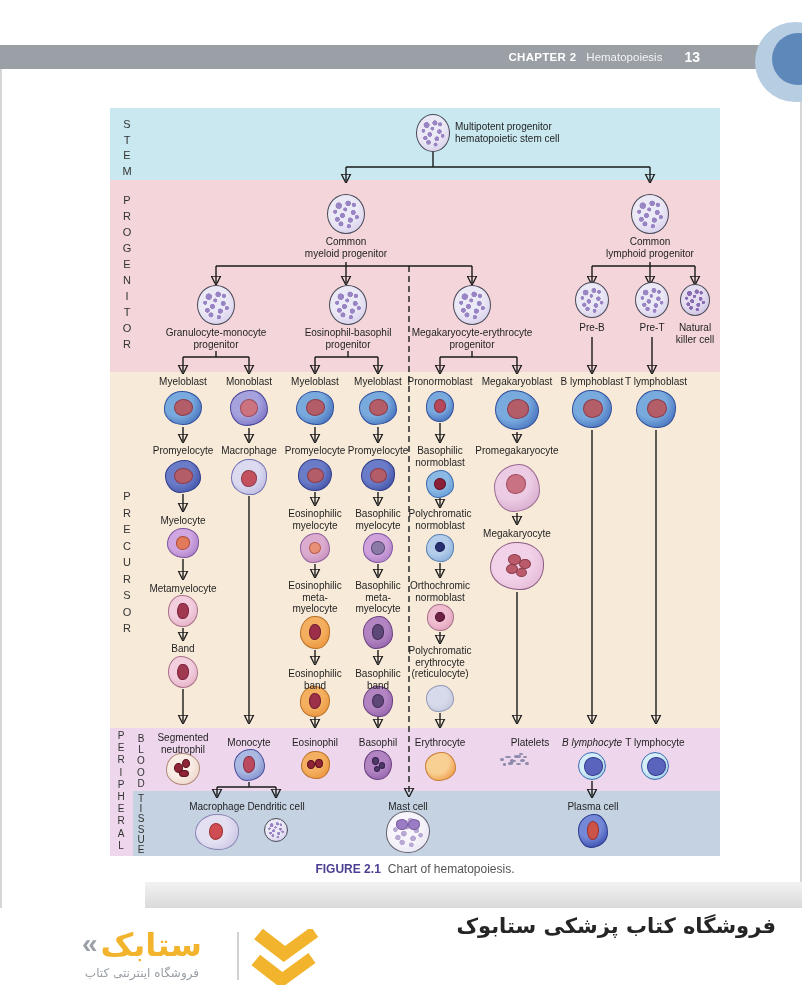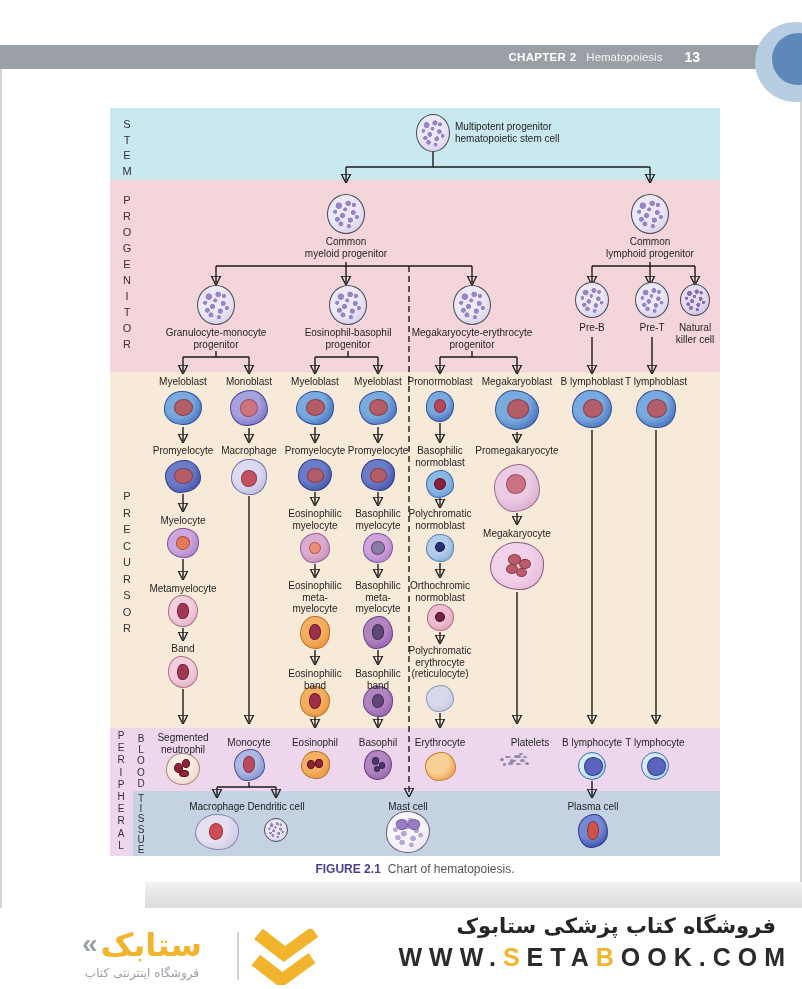--- a/index.html
+++ b/index.html
@@ -360,21 +360,21 @@
       <div style="position: absolute; left: 48%; top: 24%; width: 20%; height: 12%; background: rgb(141, 138, 172); box-sizing: border-box; border-radius: 50%;"></div>
       <div style="position: absolute; left: 64%; top: 40%; width: 14%; height: 14%; background: rgb(141, 138, 172); box-sizing: border-box; border-radius: 50%;"></div>
       <div style="position: absolute; left: 30%; top: 56%; width: 14%; height: 12%; background: rgb(141, 138, 172); box-sizing: border-box; border-radius: 50%;"></div>
       <div style="position: absolute; left: 52%; top: 58%; width: 16%; height: 12%; background: rgb(141, 138, 172); box-sizing: border-box; border-radius: 50%;"></div>
       <div style="position: absolute; left: 72%; top: 26%; width: 12%; height: 12%; background: rgb(141, 138, 172); box-sizing: border-box; border-radius: 50%;"></div>
       <div style="position: absolute; left: 16%; top: 60%; width: 10%; height: 12%; background: rgb(141, 138, 172); box-sizing: border-box; border-radius: 50%;"></div>
       <div style="position: absolute; left: 78%; top: 56%; width: 10%; height: 14%; background: rgb(141, 138, 172); box-sizing: border-box; border-radius: 50%;"></div>
       <div style="position: absolute; left: 44%; top: 44%; width: 10%; height: 10%; background: rgb(141, 138, 172); box-sizing: border-box; border-radius: 50%;"></div>
       <div style="position: absolute; left: 60%; top: 12%; width: 12%; height: 12%; background: rgb(141, 138, 172); box-sizing: border-box; border-radius: 50%;"></div>
     </div>
-    <div class="nlabel" style="left: 592px; top: 737px;">B lymphocyte</div>
+    <div class="nlabel" style="left: 592px; top: 737px; font-style: italic;">B lymphocyte</div>
     <div class="cellb" style="left: 578px; top: 752px; width: 28px; height: 28px; border-radius: 50%; border: 1.4px solid rgb(58, 106, 176); background-image: radial-gradient(circle at 38% 34%, rgb(214, 238, 248) 0px, rgb(214, 238, 248) 45%, rgb(166, 210, 232) 80%);">
       <div style="position: absolute; left: 20%; top: 16%; width: 72%; height: 74%; background: rgb(91, 100, 188); box-sizing: border-box; border-radius: 48% 52% 55% 45% / 52% 48% 50% 50%; border: 1px solid rgb(52, 60, 144);"></div>
     </div>
     <div class="nlabel" style="left: 655px; top: 737px;">T lymphocyte</div>
     <div class="cellb" style="left: 641px; top: 752px; width: 28px; height: 28px; border-radius: 50%; border: 1.4px solid rgb(58, 106, 176); background-image: radial-gradient(circle at 38% 34%, rgb(214, 238, 248) 0px, rgb(214, 238, 248) 45%, rgb(166, 210, 232) 80%);">
       <div style="position: absolute; left: 20%; top: 16%; width: 72%; height: 74%; background: rgb(91, 100, 188); box-sizing: border-box; border-radius: 48% 52% 55% 45% / 52% 48% 50% 50%; border: 1px solid rgb(52, 60, 144);"></div>
     </div>
     <div class="nlabel" style="left: 217px; top: 801px;">Macrophage</div>
     <div class="cellb" style="left: 195px; top: 814px; width: 44px; height: 36px; border-radius: 50% 50% 45% 55% / 55% 45% 52% 48%; border: 1.4px solid rgb(138, 132, 180); background-image: radial-gradient(circle at 38% 34%, rgb(228, 224, 242) 0px, rgb(228, 224, 242) 45%, rgb(207, 202, 230) 80%);">
       <div style="position: absolute; left: 30%; top: 24%; width: 34%; height: 50%; background: rgb(207, 77, 82); box-sizing: border-box; border-radius: 48% 52% 55% 45% / 52% 48% 50% 50%; border: 1px solid rgb(156, 48, 48);"></div>
@@ -409,14 +409,13 @@
 <div class="fchev">
   <svg width="72" height="56" viewBox="0 0 72 56">
     <g transform="skewX(-6)">
       <polyline points="10,5 38,25 66,3" fill="none" stroke="#f2b42d" stroke-width="13"></polyline>
       <polyline points="10,31 38,51 66,29" fill="none" stroke="#f2b42d" stroke-width="13"></polyline>
     </g>
   </svg>
 </div>
 <div class="fright">
   <div class="title-fa">فروشگاه کتاب پزشکی ستابوک</div>
-  <div class="url"><span>WWW.</span><span class="acc">S</span><span>ETA</span><span class="acc">B</span><span>OOK.COM</span></div>
 </div>
 
 </body></html>

